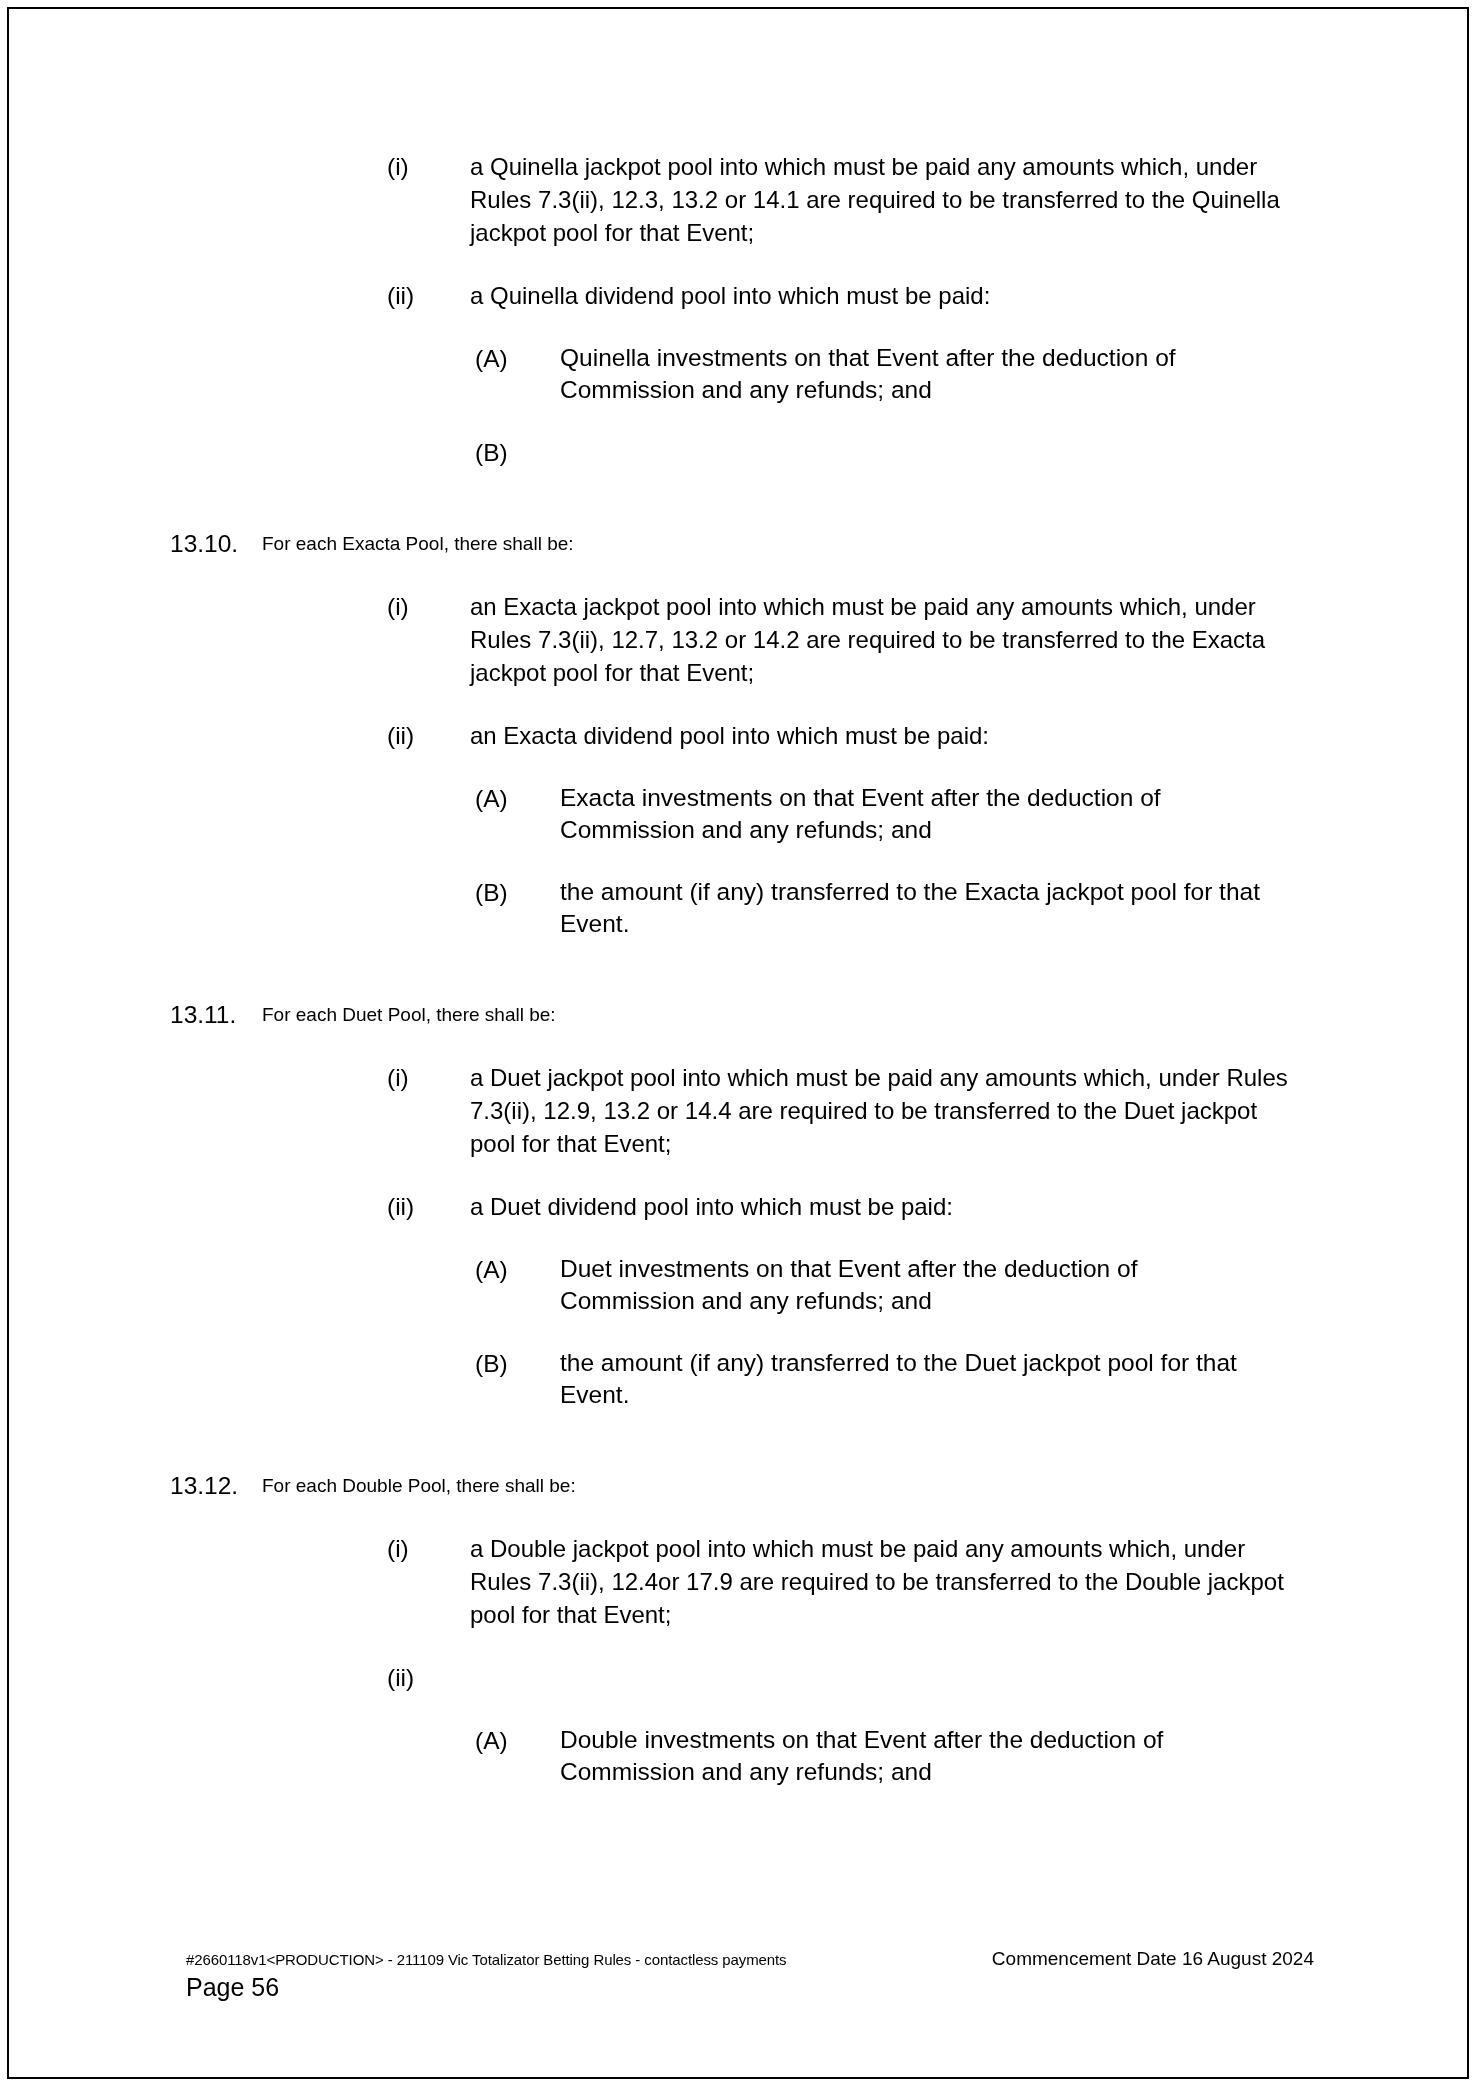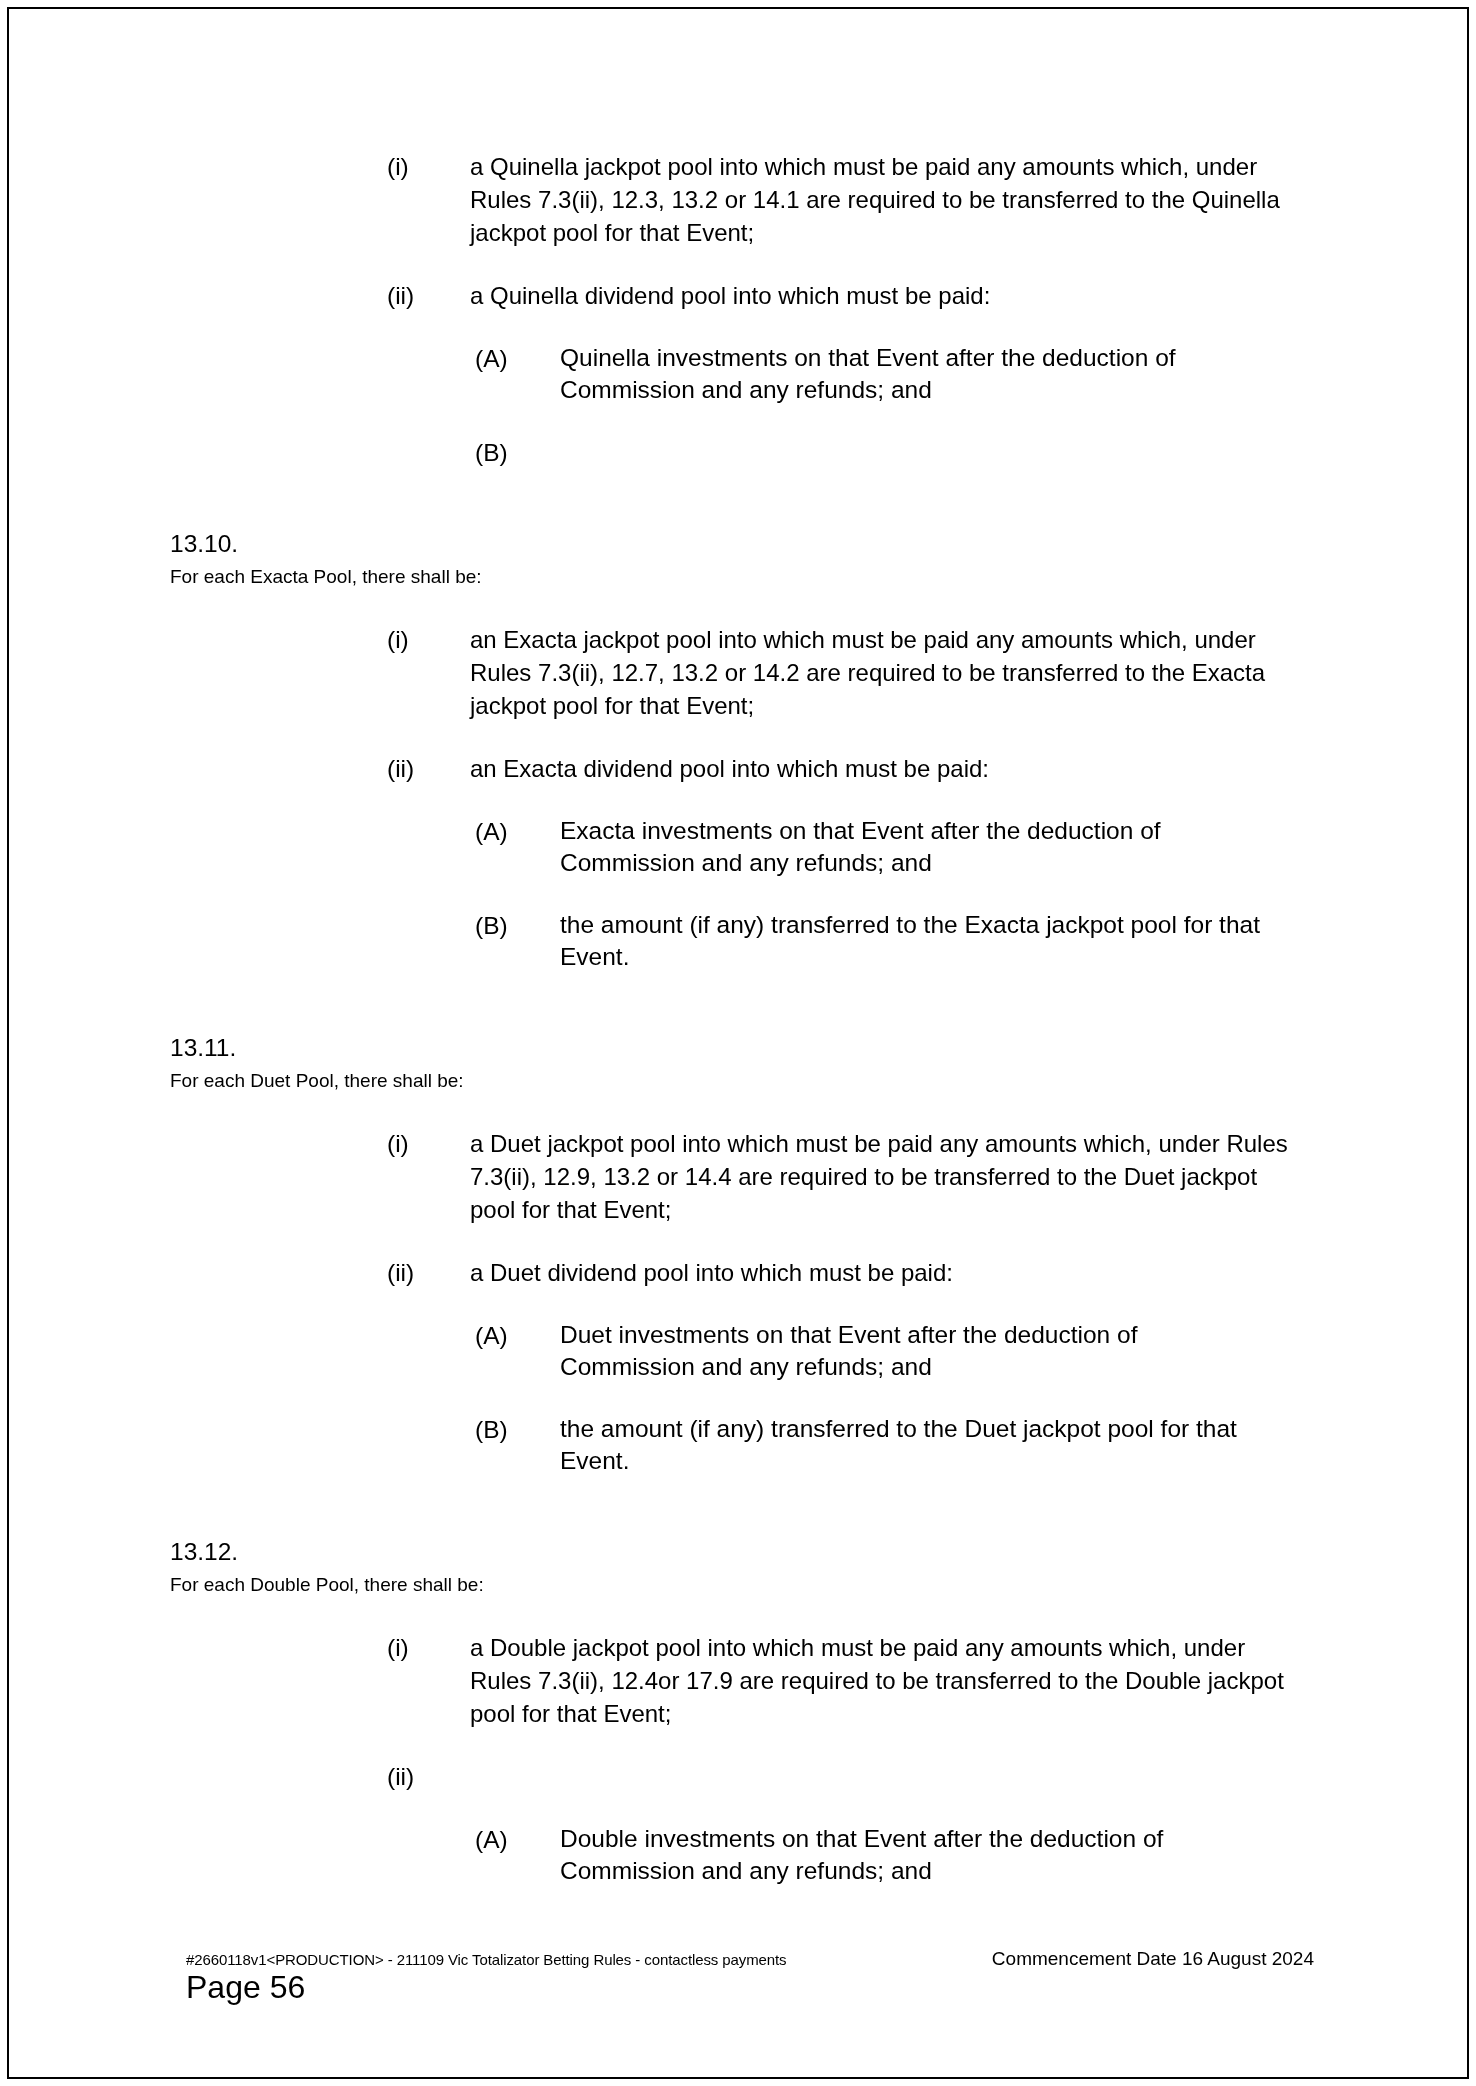--- a/index.html
+++ b/index.html
@@ -32,23 +32,22 @@
     left: 0;
     top: 0;
     width: 1476px;
     padding: 150px 120px 0 170px;
     box-sizing: border-box;
   }
 
   
   .rule-block {
     display: flex;
-    align-items: flex-start;
+    align-items: center;
     margin-bottom: 0;
-    flex-direction: column;
   }
   .rule-num {
     flex: 0 0 auto;
     width: 92px;
     font-size: 24.5px;
     line-height: 33px;
   }
   .rule-text {
     flex: 1 1 auto;
     font-size: 19px;
@@ -121,21 +120,21 @@
     letter-spacing: -0.1px;
   }
   .footer-right {
     font-size: 19px;
     line-height: 21px;
     text-align: right;
     white-space: nowrap;
     padding-right: 62px;
   }
   .footer-page {
-    font-size: 32px;
+    font-size: 25px;
     line-height: 30px;
     margin-top: 2px;
   }
 </style>
 </head>
 <body>
 
 <div class="page">
   <div class="page-border"></div>
 

